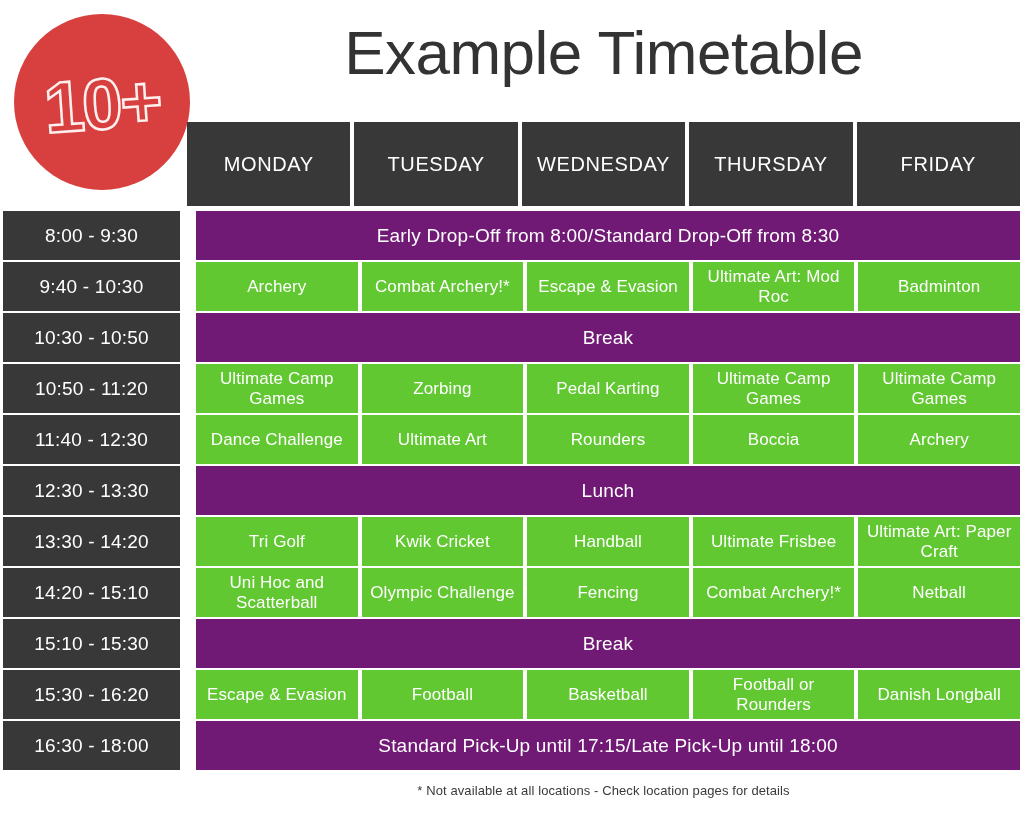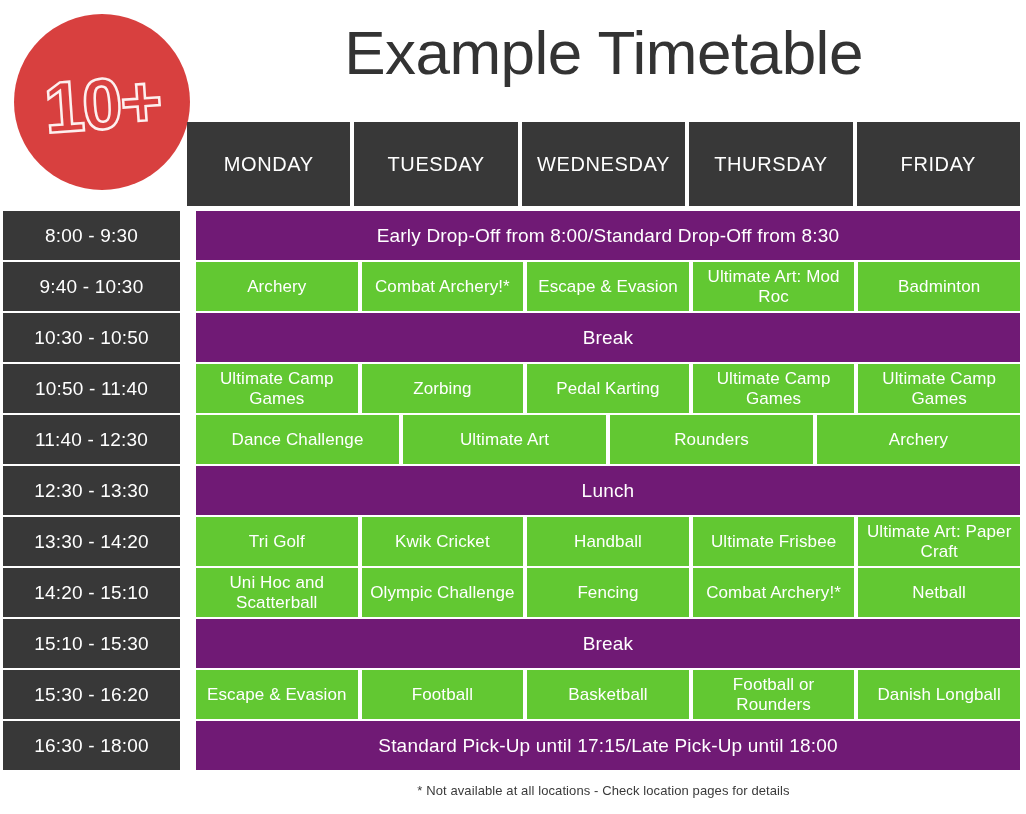--- a/index.html
+++ b/index.html
@@ -190,35 +190,36 @@
           <div class="cell activity">Escape &amp; Evasion</div>
           <div class="cell activity">Ultimate Art: Mod Roc</div>
           <div class="cell activity">Badminton</div>
         </div>
       </div>
       <div class="grid-row" style="top: 313px;">
         <div class="time-cell">10:30 - 10:50</div>
         <div class="banner">Break</div>
       </div>
       <div class="grid-row" style="top: 364px;">
-        <div class="time-cell">10:50 - 11:40</div>
+        <div class="time-cell">10:50 - 11:20</div>
         <div class="day-cells">
           <div class="cell activity">Ultimate Camp Games</div>
           <div class="cell activity">Zorbing</div>
           <div class="cell activity">Pedal Karting</div>
           <div class="cell activity">Ultimate Camp Games</div>
           <div class="cell activity">Ultimate Camp Games</div>
         </div>
       </div>
       <div class="grid-row" style="top: 415px;">
         <div class="time-cell">11:40 - 12:30</div>
         <div class="day-cells">
           <div class="cell activity">Dance Challenge</div>
           <div class="cell activity">Ultimate Art</div>
           <div class="cell activity">Rounders</div>
+          <div class="cell activity">Boccia</div>
           <div class="cell activity">Archery</div>
         </div>
       </div>
       <div class="grid-row" style="top: 466px;">
         <div class="time-cell">12:30 - 13:30</div>
         <div class="banner">Lunch</div>
       </div>
       <div class="grid-row" style="top: 517px;">
         <div class="time-cell">13:30 - 14:20</div>
         <div class="day-cells">

